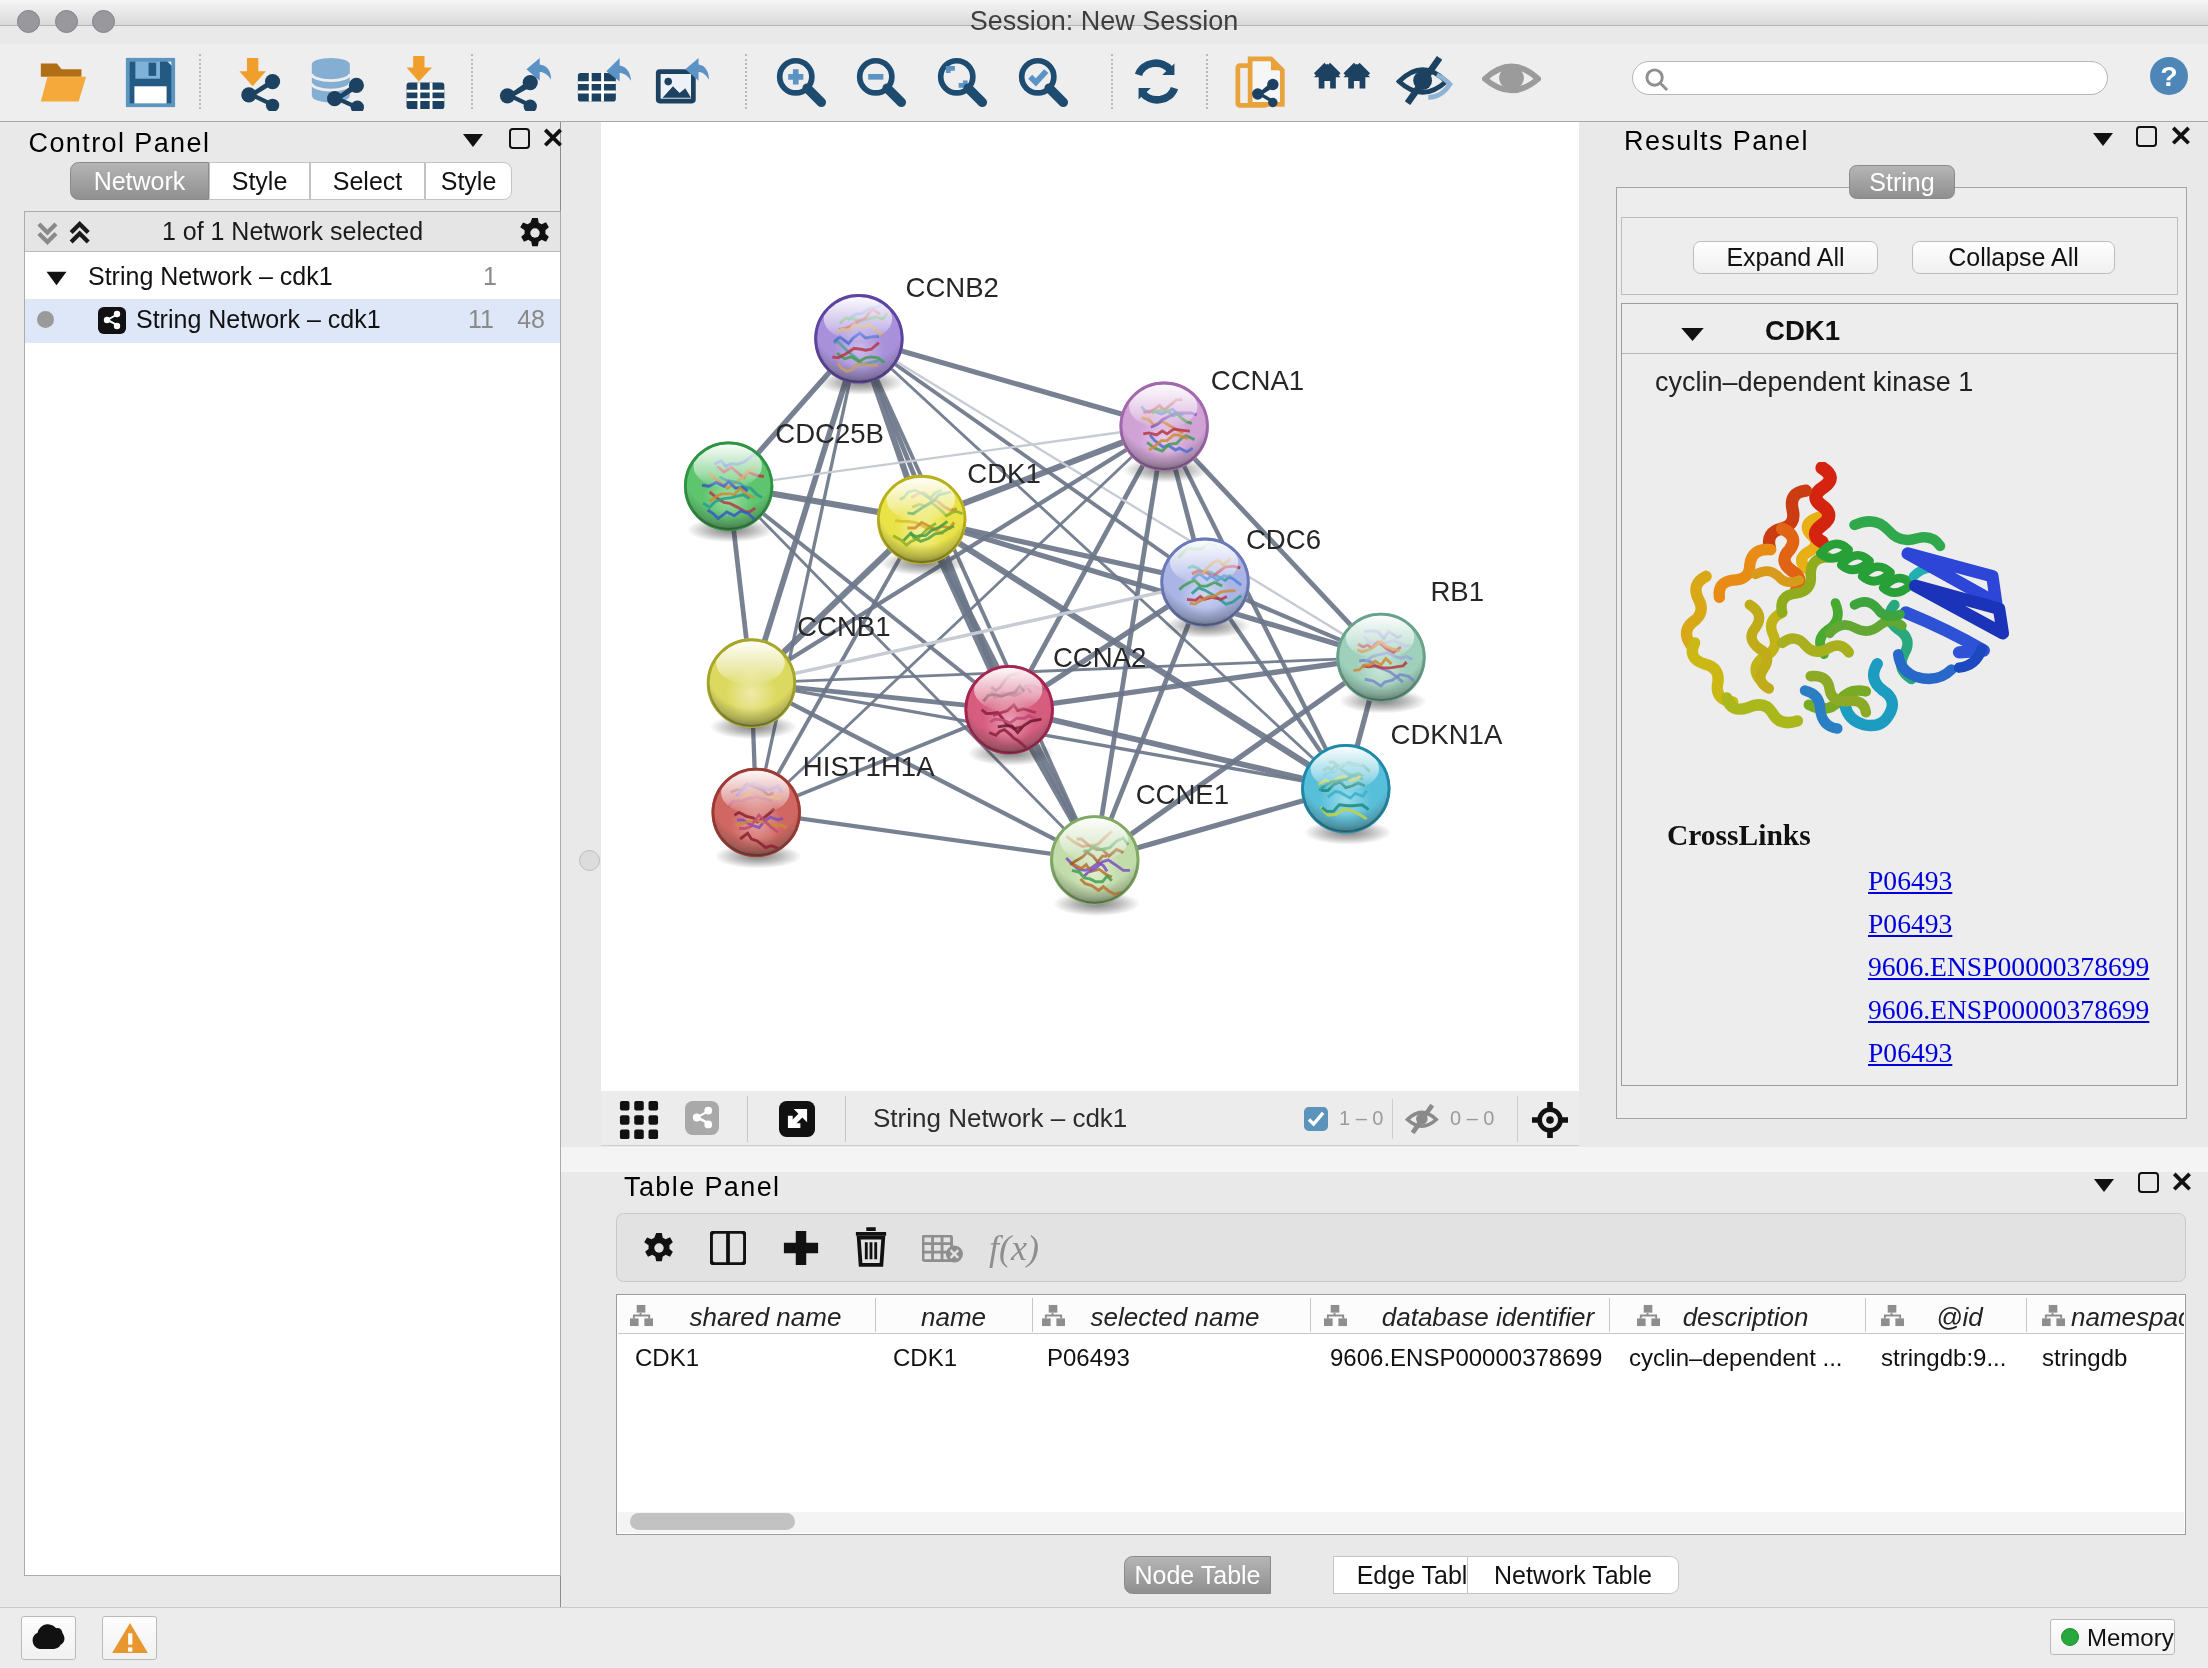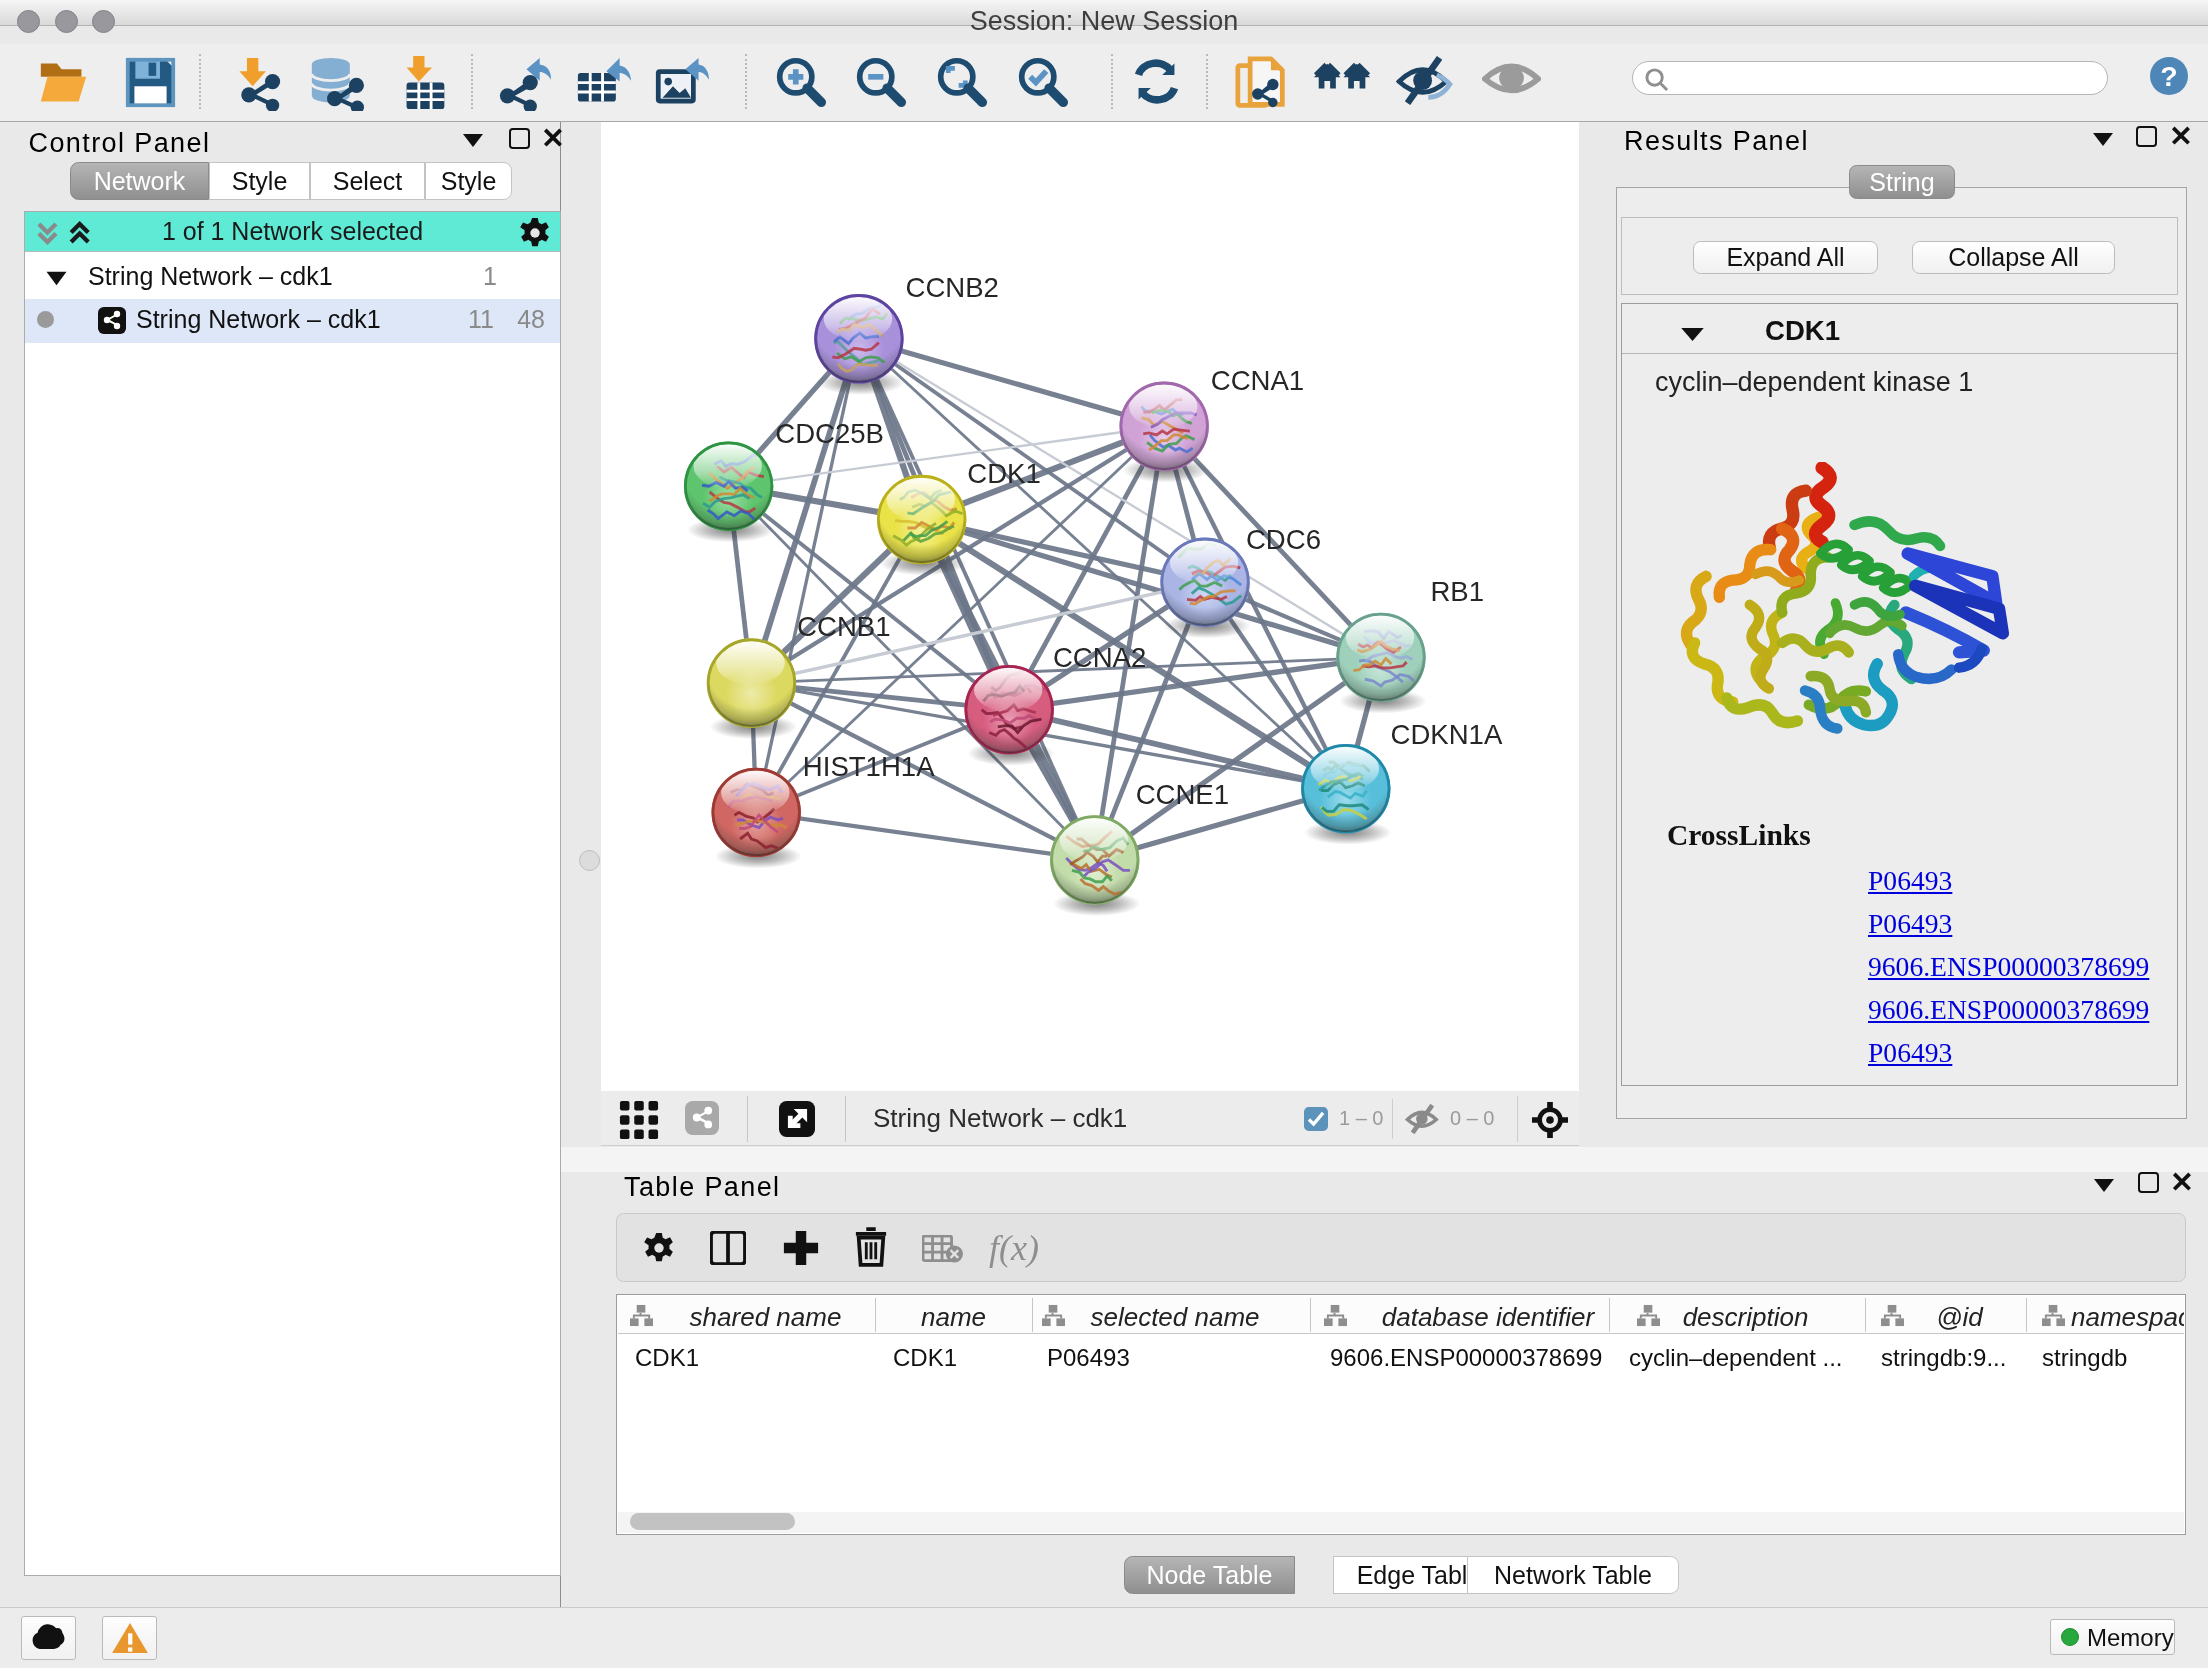--- a/index.html
+++ b/index.html
@@ -236,21 +236,21 @@
   <div class="ph-tri" style="left:463px;top:12.4px"></div>
   <div class="ph-box" style="left:509px;top:5.7px"></div>
   <div class="ph-x" style="left:541px;top:1.9px">✕</div>
 
   <div class="tab sel" style="left:70px;top:40px;width:139px;border-radius:8.6px 0 0 8.6px">Network</div>
   <div class="tab" style="left:209px;top:40px;width:101px">Style</div>
   <div class="tab" style="left:310px;top:40px;width:115px">Select</div>
   <div class="tab" style="left:425px;top:40px;width:87px;border-radius:0 8.6px 8.6px 0">Style</div>
 
   <div style="position:absolute;left:24px;top:89px;width:537px;height:1365px;border:1.9px solid #ababab;background:#fff">
-    <div style="position:absolute;left:0;top:0;width:100%;height:40px;background:#5eead4;border-bottom:1.9px solid #b9b9b9">
+    <div style="position:absolute;left:0;top:0;width:100%;height:40px;background:#e5e5e5;border-bottom:1.9px solid #b9b9b9">
       <svg style="position:absolute;left:12.4px;top:8.6px" width="55" height="26" viewBox="0 0 58 27">
         <g fill="none" stroke="#8a8a8a" stroke-width="4.5">
           <path d="M2 3 l9 9 9 -9 M2 13 l9 9 9 -9"></path>
         </g>
         <g fill="none" stroke="#1a1a1a" stroke-width="4.5">
           <path d="M36 12 l9 -9 9 9 M36 22 l9 -9 9 9"></path>
         </g>
       </svg>
       <div style="position:absolute;left:0;top:4.8px;width:100%;text-align:center;font-size:25px;color:#1a1a1a">1 of 1 Network selected</div>
       <svg style="position:absolute;left:494px;top:4.8px" width="32" height="32" viewBox="0 0 34 34">
@@ -866,21 +866,21 @@
     <div class="rcell" style="left:429px">P06493</div>
     <div class="rcell" style="left:712px">9606.ENSP00000378699</div>
     <div class="rcell" style="left:1011px">cyclin–dependent ...</div>
     <div class="rcell" style="left:1263px">stringdb:9...</div>
     <div class="rcell" style="left:1424px">stringdb</div>
   </div>
 
   <div style="position:absolute;left:17px;top:340px;width:1566px;height:21px;background:#f4f4f4"></div>
   <div style="position:absolute;left:28.5px;top:341px;width:165px;height:17px;background:#c2c2c2;border-radius:8.6px"></div>
 
-  <div class="tab sel" style="left:523px;top:384px;width:171px;border-radius:8.6px 0 0 8.6px">Node Table</div>
+  <div class="tab sel" style="left:523px;top:384px;width:147px;border-radius:8.6px 0 0 8.6px">Node Table</div>
   <div class="tab" style="left:732px;top:384px;width:172px">Edge Table</div>
   <div class="tab" style="left:866px;top:384px;width:212px;border-radius:0 8.6px 8.6px 0">Network Table</div>
 </div>
 
 <div id="statusbar">
   <div class="sbtn" style="left:21px">
     <svg style="margin-top:7.6px" width="38" height="27" viewBox="0 0 40 28">
       <path d="M10 26 a9 9 0 0 1 -2 -17 a11 11 0 0 1 21 -2 a8 8 0 0 1 3 15 q-2 4 -7 4 z" fill="#111"></path>
       <circle cx="29" cy="9" r="5" fill="#111"></circle>
     </svg>

